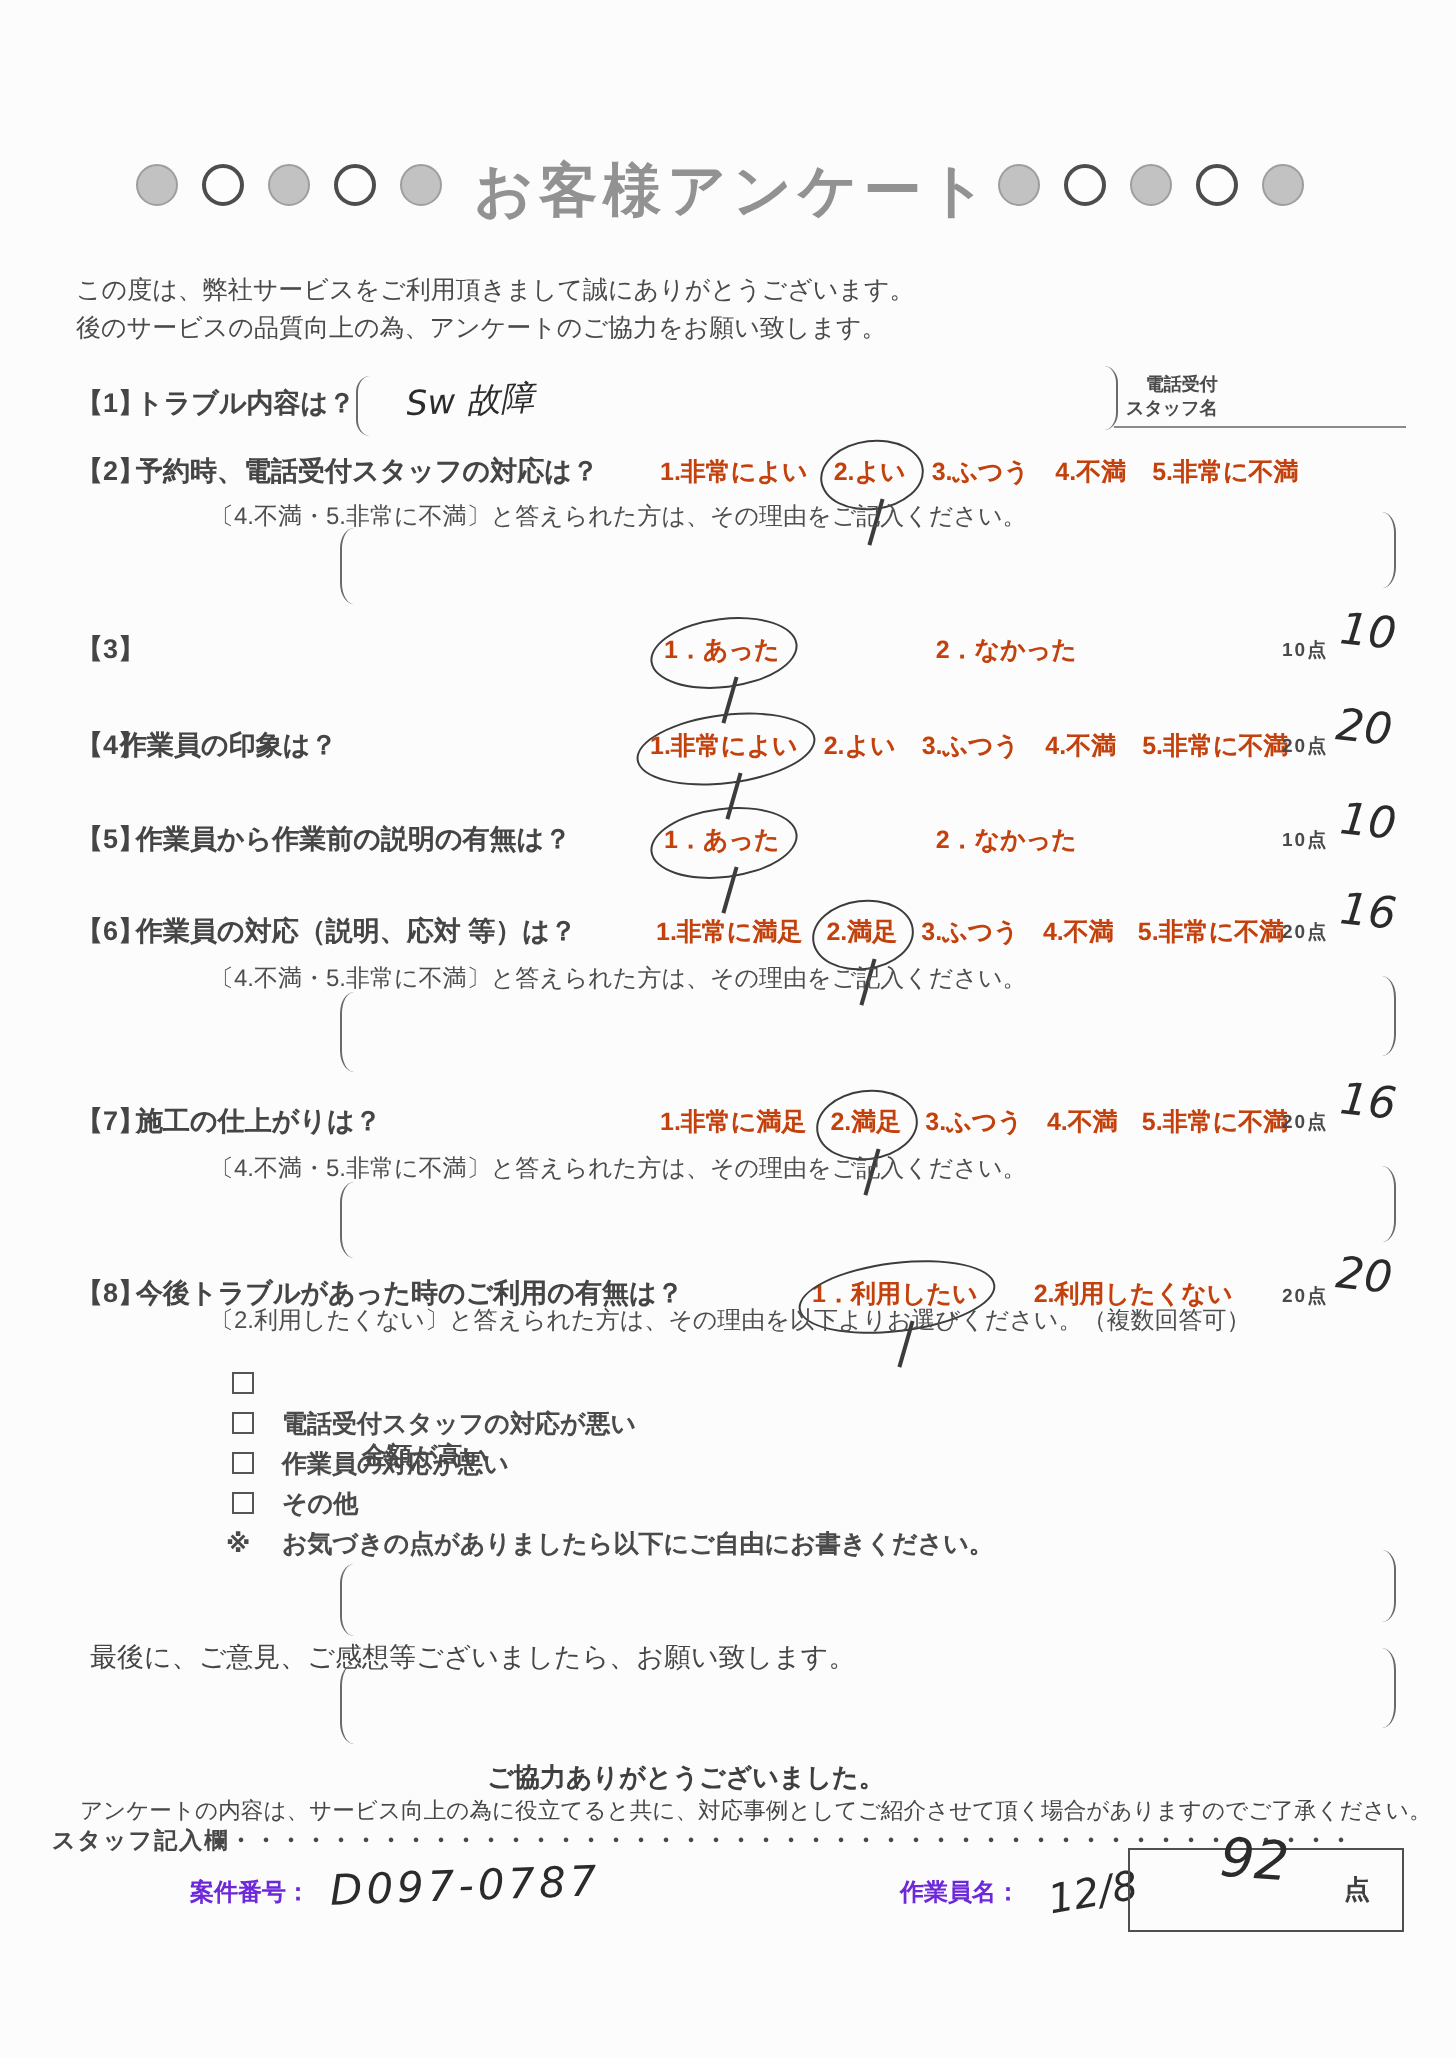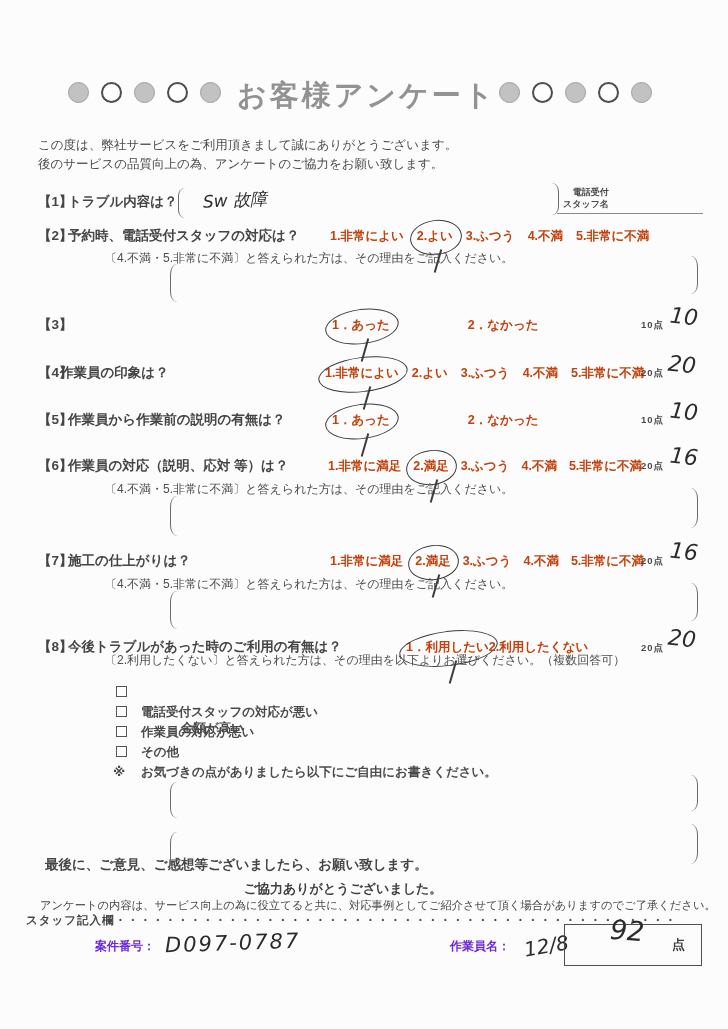--- a/index.html
+++ b/index.html
@@ -153,21 +153,21 @@
     <span class="opt">5.非常に不満</span>
   </div>
   <span class="abs score-label" style="left:641px;top:555px;">20点</span>
   <span class="abs hand hand-score" style="left:670px;top:539px;">16</span>
   <span class="abs note" style="left:105px;top:576px;">〔4.不満・5.非常に不満〕と答えられた方は、その理由をご記入ください。</span>
   <div class="abs paren-l" style="left:170px;top:591px;height:38px;"></div>
   <div class="abs paren-r" style="left:684px;top:583px;height:38px;"></div>
 
   <span class="abs qnum" style="left:38px;top:638px;">【8】</span>
   <span class="abs qtext" style="left:68px;top:638px;">今後トラブルがあった時のご利用の有無は？</span>
-  <div class="abs opts" style="left:406px;top:639px;justify-content:flex-end;">
+  <div class="abs opts" style="left:406px;top:639px;gap:28px;justify-content:flex-end;">
     <span class="opt circled">1．利用したい</span>
     <span class="opt">2.利用したくない</span>
   </div>
   <span class="abs score-label" style="left:641px;top:642px;">20点</span>
   <span class="abs hand hand-score" style="left:668px;top:626px;">20</span>
   <span class="abs note" style="left:105px;top:652px;">〔2.利用したくない〕と答えられた方は、その理由を以下よりお選びください。（複数回答可）</span>
 
   <div class="abs checkbox" style="left:116px;top:686px;"></div>
   <span class="abs cb-label" style="left:141px;top:720px;margin-left:40px;">金額が高い</span>
   <div class="abs checkbox" style="left:116px;top:706px;"></div>
@@ -175,21 +175,21 @@
   <div class="abs checkbox" style="left:116px;top:726px;"></div>
   <span class="abs cb-label" style="left:141px;top:724px;">作業員の対応が悪い</span>
   <div class="abs checkbox" style="left:116px;top:746px;"></div>
   <span class="abs cb-label" style="left:141px;top:744px;font-family:Liberation Serif, serif;">その他</span>
 
   <span class="abs cb-label" style="left:113px;top:764px;">※</span>
   <span class="abs cb-label" style="left:141px;top:764px;">お気づきの点がありましたら以下にご自由にお書きください。</span>
   <div class="abs paren-l" style="left:170px;top:782px;height:36px;"></div>
   <div class="abs paren-r" style="left:684px;top:775px;height:36px;"></div>
 
-  <span class="abs qtext" style="left:45px;top:856px;font-weight:700;">最後に、ご意見、ご感想等ございましたら、お願い致します。</span>
+  <span class="abs qtext" style="left:45px;top:820px;font-weight:400;">最後に、ご意見、ご感想等ございましたら、お願い致します。</span>
   <div class="abs paren-l" style="left:170px;top:832px;height:40px;"></div>
   <div class="abs paren-r" style="left:684px;top:824px;height:40px;"></div>
 
   <div class="abs thanks" style="left:0;top:880px;width:686px;text-align:center;">ご協力ありがとうございました。</div>
   <div class="abs disclaimer" style="left:40px;top:898px;">アンケートの内容は、サービス向上の為に役立てると共に、対応事例としてご紹介させて頂く場合がありますのでご了承ください。</div>
   <div class="abs staff-line" style="left:26px;top:913px;">
     <span>スタッフ記入欄</span><span>・・・・・・・・・・・・・・・・・・・・・・・・・・・・・・・・・・・・・・・・・・・・・</span>
   </div>
 
   <span class="abs footer-label" style="left:95px;top:938px;">案件番号：</span>

